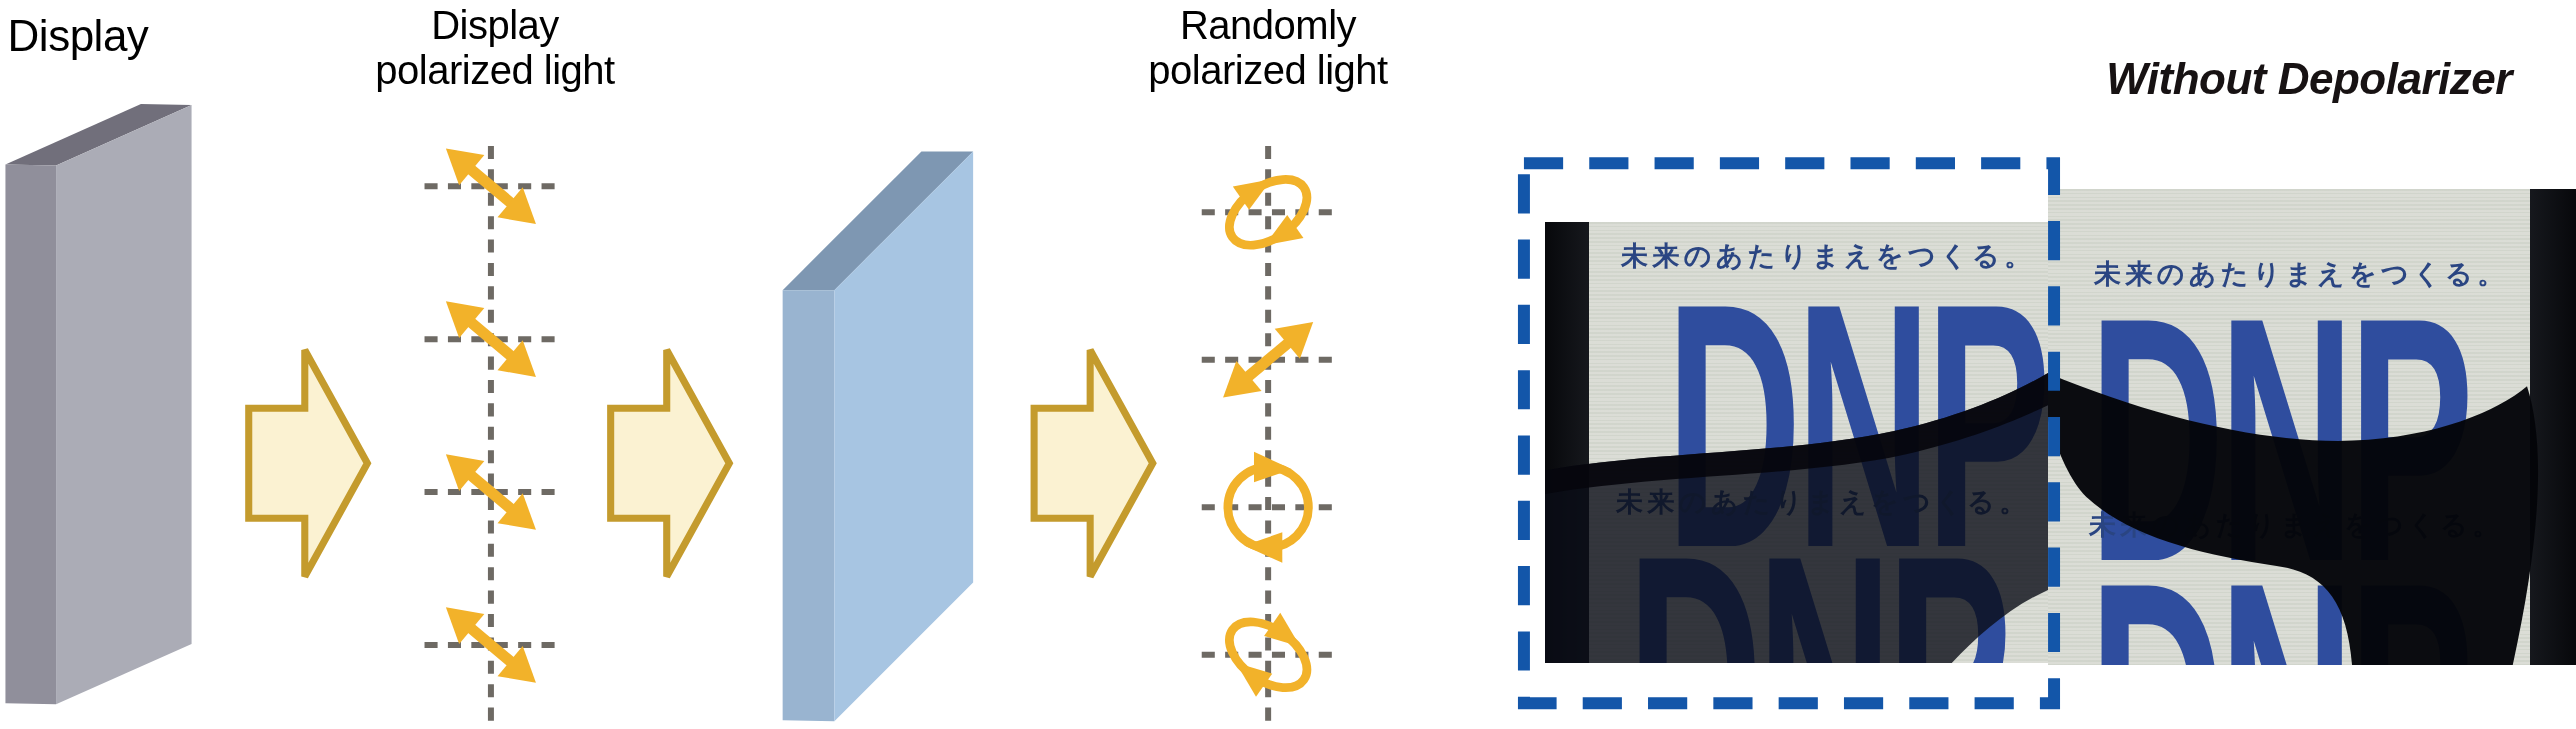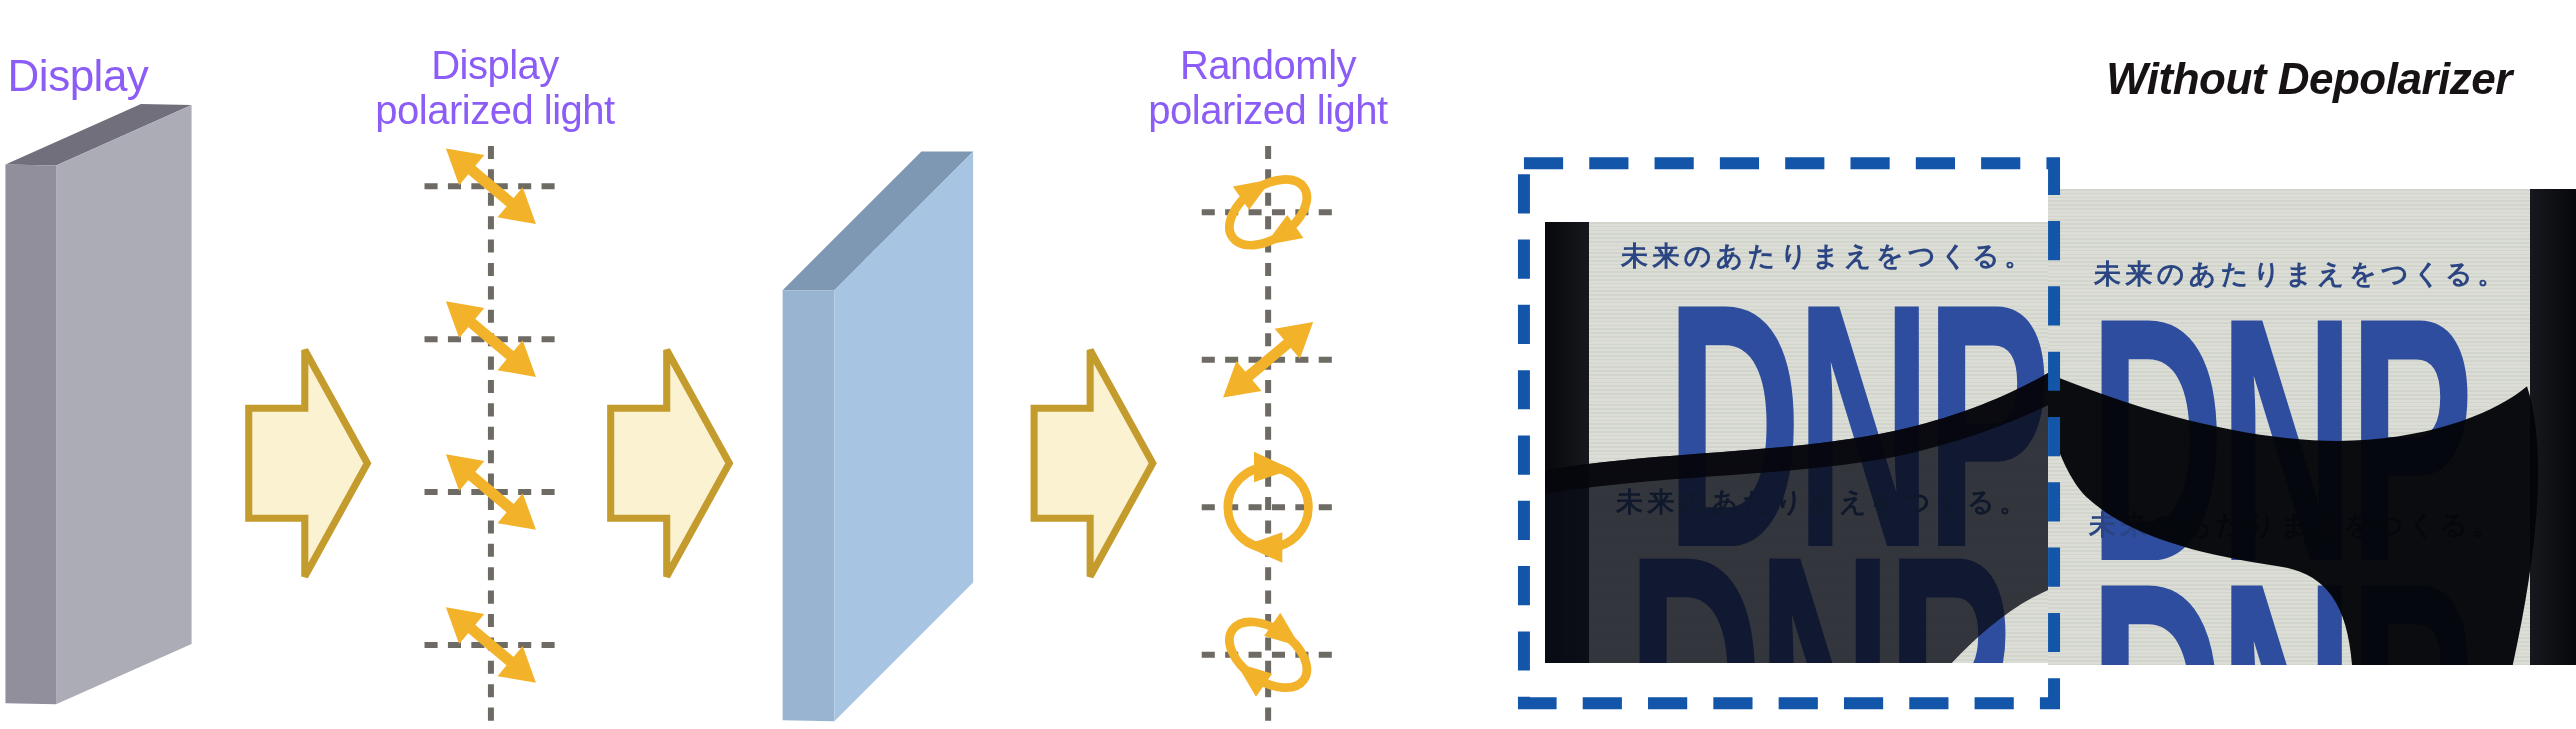--- a/index.html
+++ b/index.html
@@ -1,19 +1,19 @@
 <!DOCTYPE html>
 <html style="font-size:8.7px"><head>
 <meta charset="utf-8">
 <style>
   html,body{margin:0;padding:0;background:#ffffff;}
   .canvas{position:relative;width:2576px;height:730px;background:#ffffff;overflow:hidden;
           font-family:"Liberation Sans","DejaVu Sans",sans-serif;}
   .abs{position:absolute;}
-  .lbl{color:#8b5cf6;font-size:40px;line-height:1.12;text-align:center;letter-spacing:-0.5px;margin-top:40px;}
+  .lbl{color:#000000;font-size:40px;line-height:1.12;text-align:center;letter-spacing:-0.5px;}
   .lbl-display{left:7.6px;top:11px;width:218px;text-align:left;font-size:44px;}
   .lbl-linear{left:321px;top:3.3px;width:348px;}
   .lbl-depolarizer{left:669px;top:14px;width:425px;text-align:center;
                    font-size:61px;font-weight:bold;color:#1a5bad;letter-spacing:-1.1px;}
   .lbl-random{left:1094px;top:3.3px;width:348px;}
   .lbl-compare{top:54px;font-size:44px;font-weight:bold;color:#171213;text-align:center;letter-spacing:-0.5px;}
   .lbl-with{left:1518px;width:512px;}
   .lbl-without{left:2048px;width:522px;font-style:italic;}
   .diagram-svg{left:0;top:0;width:2576px;height:730px;}
   

